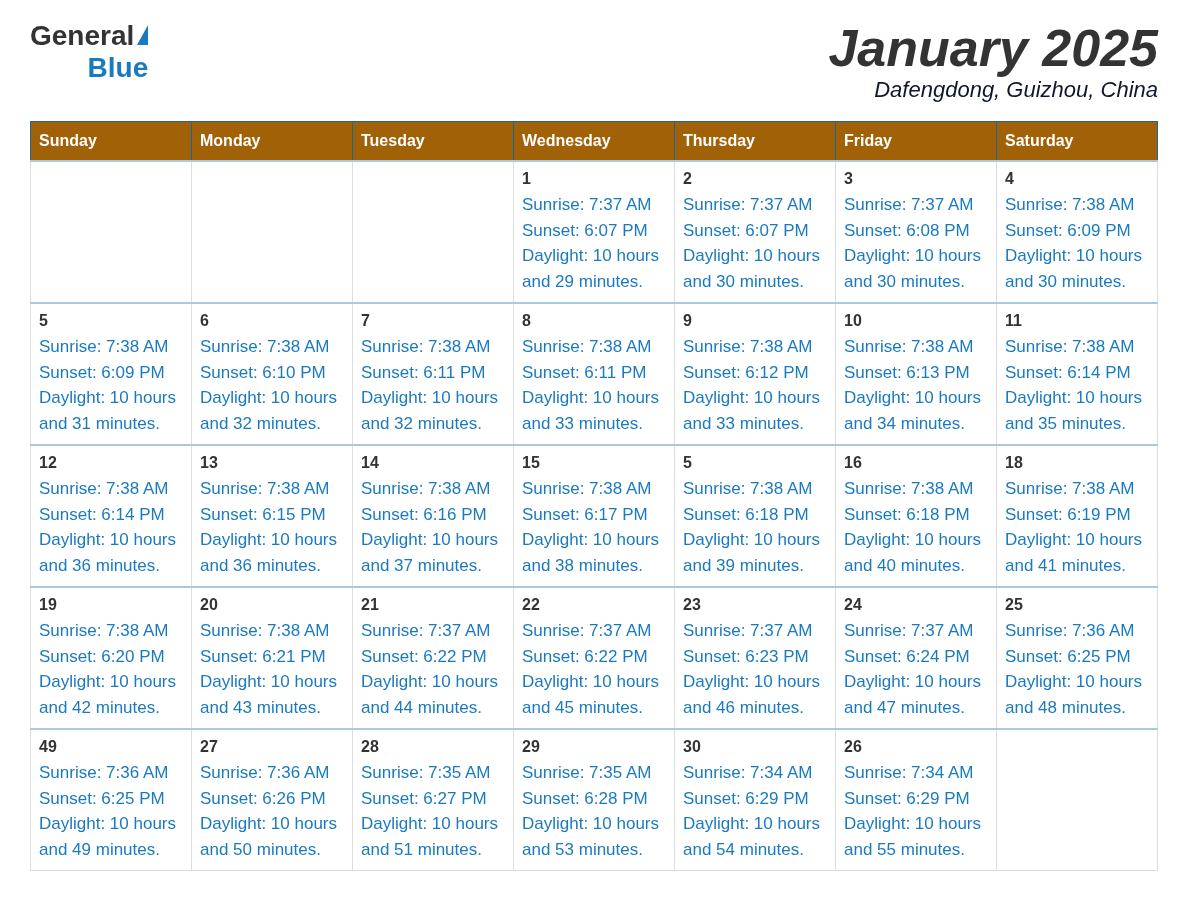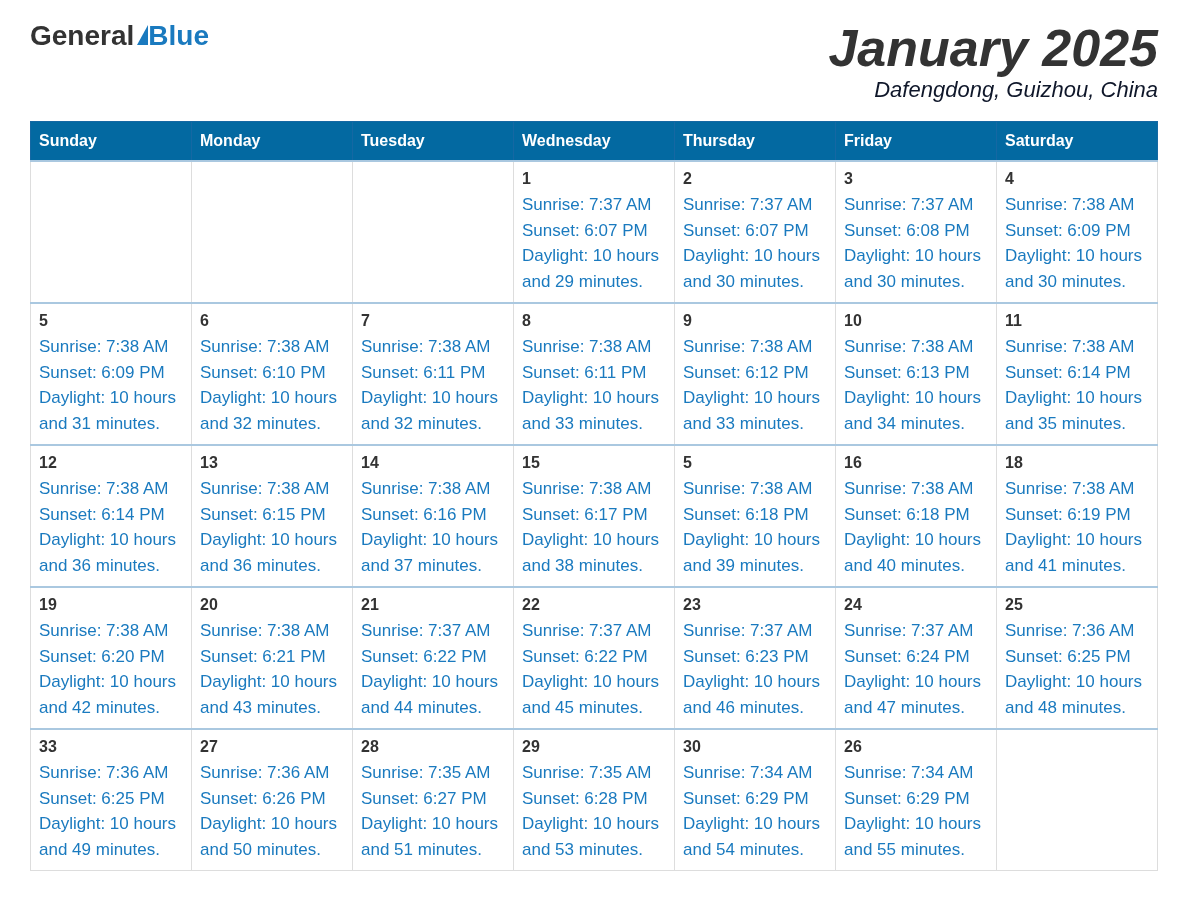--- a/index.html
+++ b/index.html
@@ -12,21 +12,21 @@
       padding: 20px 30px;
     }
     .header {
       display: flex;
       justify-content: space-between;
       align-items: flex-start;
       margin-bottom: 18px;
     }
     .logo {
       display: flex;
-      flex-direction: row;
+      flex-direction: column;
       align-items: flex-end;
     }
     .title-section {
       text-align: right;
       font-style: italic;
     }
     .calendar-title {
       font-size: 52px;
       font-weight: bold;
       color: #333;
@@ -35,21 +35,21 @@
     .calendar-subtitle {
       font-size: 22px;
       color: #0f172a;
     }
     .calendar-table {
       width: 100%;
       border-collapse: collapse;
       border: 1px solid #ccc;
     }
     .calendar-table th {
-      background-color: #0369a1;
+      background-color: #a16207;
       color: #ffffff;
       font-size: 16px;
       font-weight: bold;
       padding: 10px 8px;
       text-align: left;
       border: 1px solid #1568a3;
     }
     .calendar-table td {
       vertical-align: top;
       padding: 8px;
@@ -233,21 +233,21 @@
           <span class="day-number">24</span>
           <div class="day-info">Sunrise: 7:37 AM<br>Sunset: 6:24 PM<br>Daylight: 10 hours and 47 minutes.</div>
         </td>
         <td>
           <span class="day-number">25</span>
           <div class="day-info">Sunrise: 7:36 AM<br>Sunset: 6:25 PM<br>Daylight: 10 hours and 48 minutes.</div>
         </td>
       </tr>
       <tr class="week-row">
         <td>
-          <span class="day-number">33</span>
+          <span class="day-number">49</span>
           <div class="day-info">Sunrise: 7:36 AM<br>Sunset: 6:25 PM<br>Daylight: 10 hours and 49 minutes.</div>
         </td>
         <td>
           <span class="day-number">27</span>
           <div class="day-info">Sunrise: 7:36 AM<br>Sunset: 6:26 PM<br>Daylight: 10 hours and 50 minutes.</div>
         </td>
         <td>
           <span class="day-number">28</span>
           <div class="day-info">Sunrise: 7:35 AM<br>Sunset: 6:27 PM<br>Daylight: 10 hours and 51 minutes.</div>
         </td>

